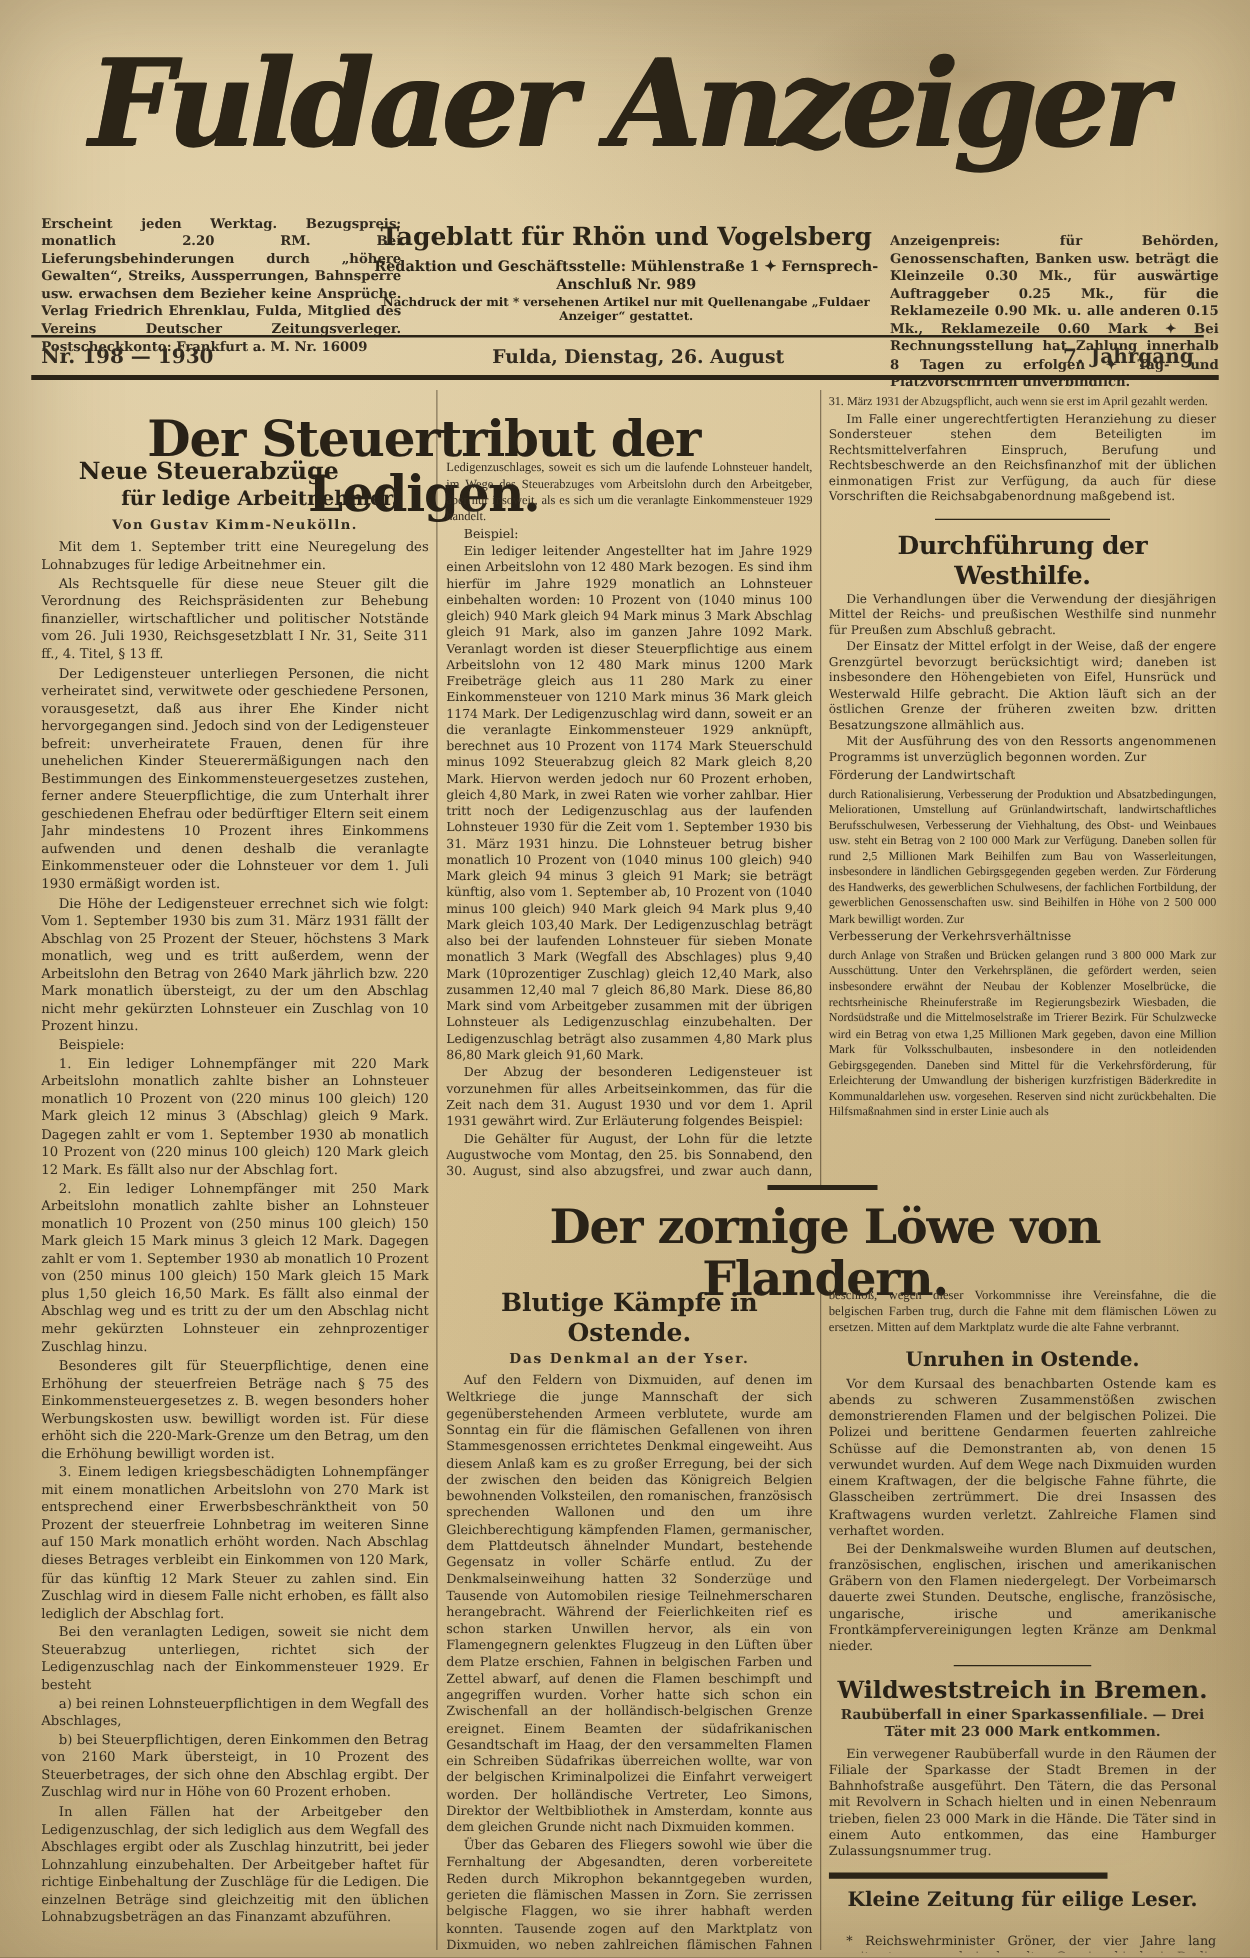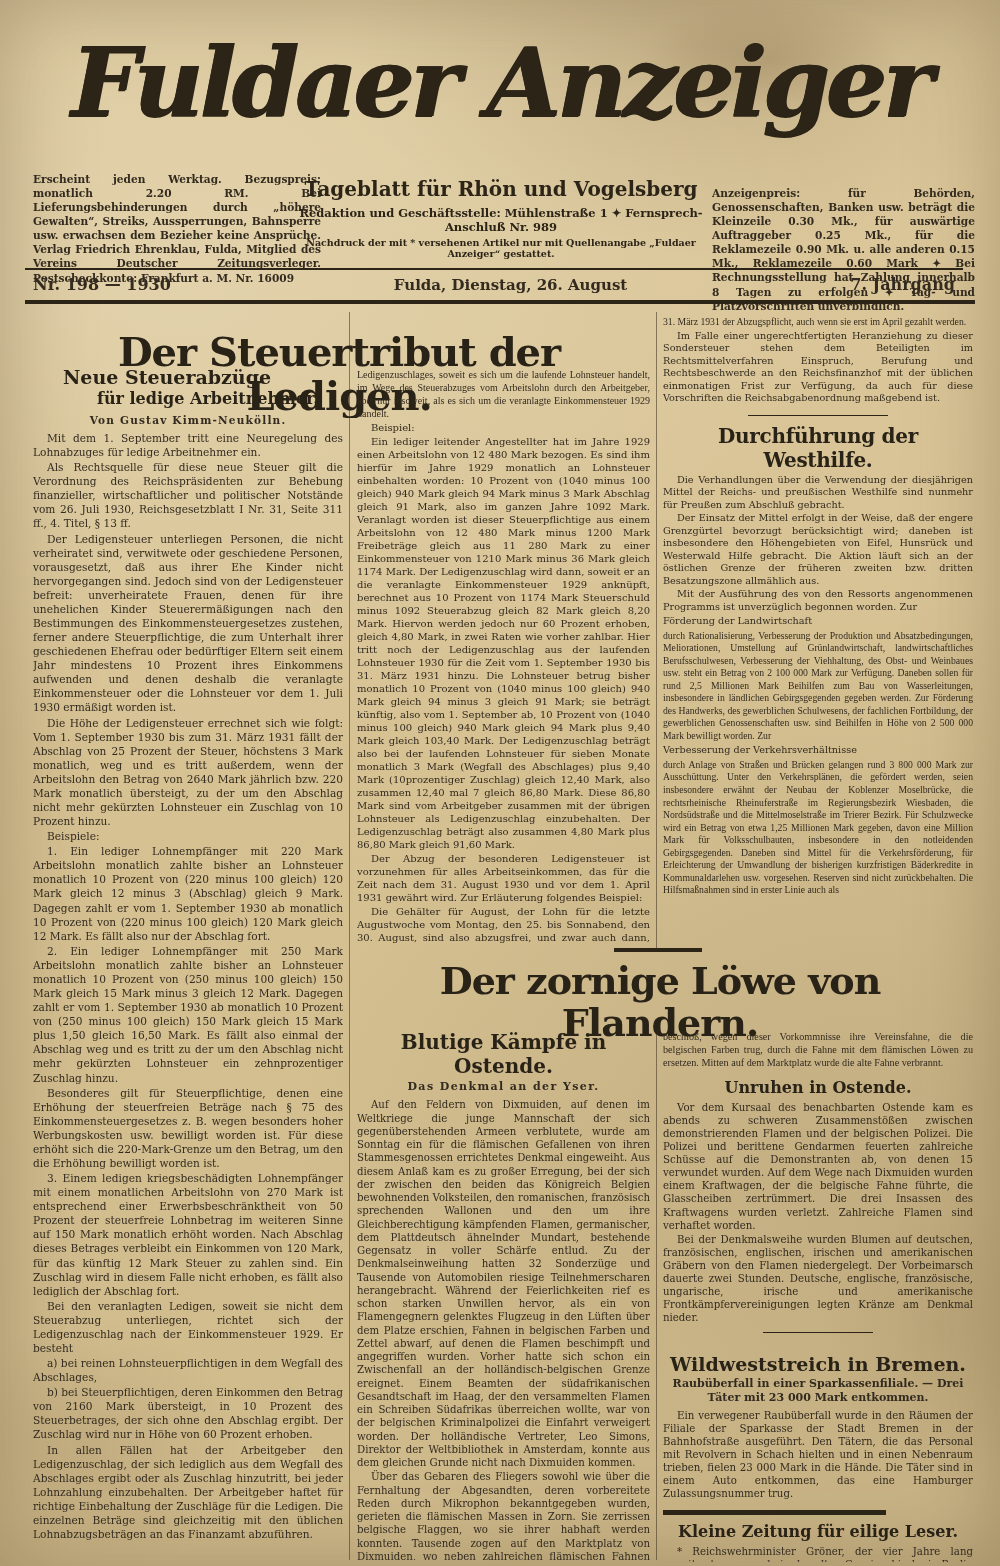--- a/index.html
+++ b/index.html
@@ -35,22 +35,22 @@
   .thickrule{position:absolute;left:25px;right:25px;top:300px;height:4px;background:#2b2417;}
   
   .vrule{position:absolute;width:1px;background:rgba(60,48,30,0.55);}
   
   .h-tax{font-size:40px;font-weight:bold;text-align:center;letter-spacing:-1px;line-height:1.1;color:#292217;}
   .h-flandern{font-size:38px;font-weight:bold;text-align:center;letter-spacing:-1px;line-height:1.1;color:#292217;}
   .h-westhilfe{font-size:20px;font-weight:bold;text-align:center;letter-spacing:-0.3px;margin:2px 0 2px 0;color:#292217;}
   .h-sub-spaced{font-size:11px;font-weight:bold;text-align:center;letter-spacing:1.4px;line-height:1.3;margin-bottom:4px;}
   .h-blutige{font-size:20px;font-weight:bold;text-align:center;margin:0 0 2px 0;color:#292217;}
   .h-unruhen{font-size:16px;font-weight:bold;text-align:center;margin:9px 0 4px 0;color:#292217;}
-  .h-bremen{font-size:19px;font-weight:bold;text-align:center;margin:20px 0 2px 0;color:#292217;}
-  .h-kz{font-size:16px;font-weight:bold;text-align:center;margin:2px 0 4px 0;color:#292217;}
+  .h-bremen{font-size:19px;font-weight:bold;text-align:center;margin:8px 0 2px 0;color:#292217;}
+  .h-kz{font-size:16px;font-weight:bold;text-align:center;margin:2px 0 18px 0;color:#292217;}
   .subhead-line1{font-size:19px;font-weight:bold;padding-left:30px;line-height:1.2;color:#292217;}
   .subhead-line2{font-size:16px;font-weight:bold;padding-left:64px;line-height:1.2;color:#292217;}
   .byline{font-size:10.5px;font-weight:bold;text-align:center;letter-spacing:1.2px;margin:6px 0 5px 0;}
   .bremen-sub{font-size:11px;font-weight:bold;text-align:center;line-height:1.3;margin-bottom:3px;}
   
   .bp{margin:0 0 1px 0;text-indent:14px;text-align:justify;}
   .bp.nb{text-indent:0;font-family:Liberation Serif, serif;}
   .bp.h{text-align:left;font-weight:normal;text-indent:0;white-space:pre-line;margin:2px 0;}
   #col1 .bp{font-size:10.6px;line-height:1.33;}
   #col2 .bp{font-size:10.0px;line-height:1.30;}

